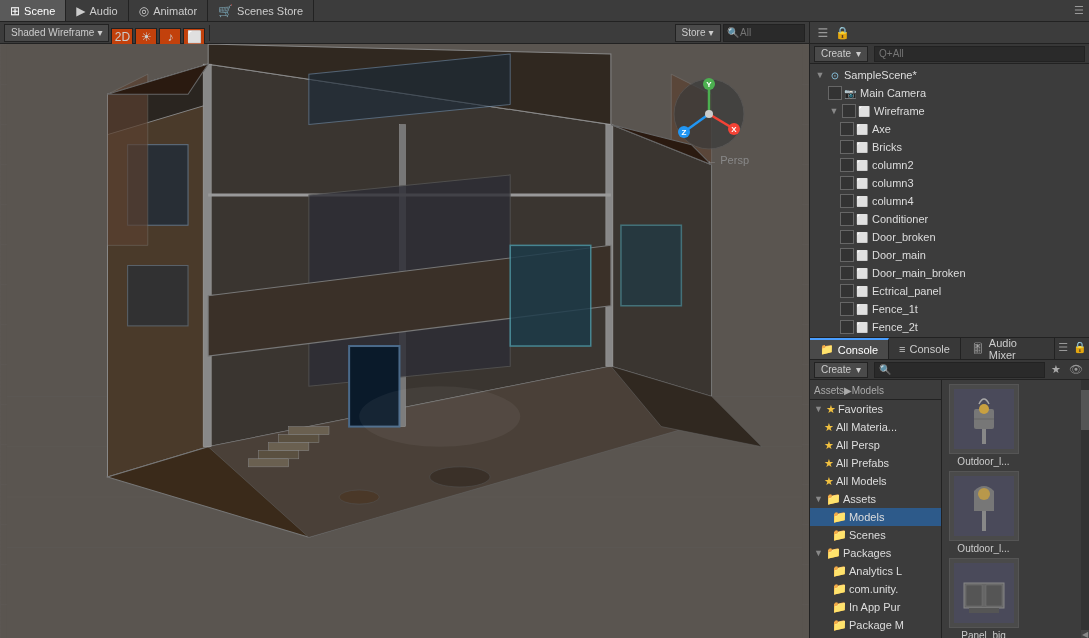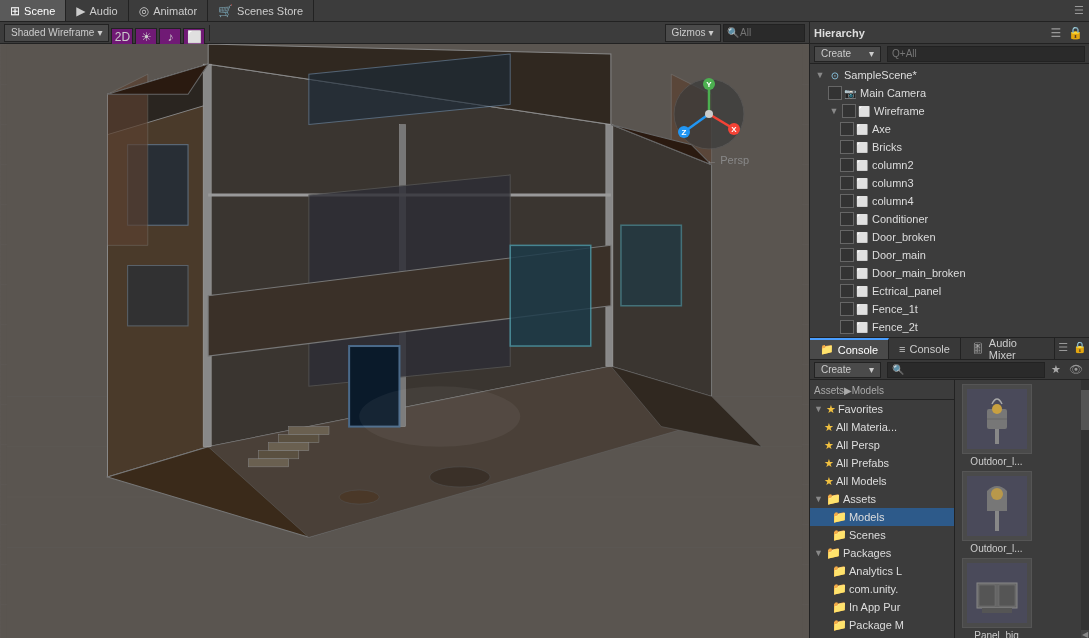--- a/index.html
+++ b/index.html
@@ -14,21 +14,21 @@
     .top-tab-menu { width: 20px; display: flex; align-items: center; justify-content: center; color: #999; cursor: pointer; }
 
     
     .main-area { display: flex; flex: 1; overflow: hidden; }
 
     
     .scene-viewport { flex: 1; display: flex; flex-direction: column; position: relative; background: #2a2a2a; }
 
     .scene-toolbar { display: flex; align-items: center; background: #3c3c3c; border-bottom: 1px solid #222; height: 22px; padding: 0 4px; gap: 2px; }
     .toolbar-dropdown { display: flex; align-items: center; background: #4a4a4a; border: 1px solid #222; padding: 1px 6px; cursor: pointer; font-size: 10px; color: #ccc; gap: 3px; height: 18px; }
-    .toolbar-btn { display: flex; align-items: center; justify-content: center; background: #701a75; border: 1px solid #222; width: 22px; height: 18px; cursor: pointer; color: #ccc; font-size: 12px; margin-top: 8px; }
+    .toolbar-btn { display: flex; align-items: center; justify-content: center; background: #c2410c; border: 1px solid #222; width: 22px; height: 18px; cursor: pointer; color: #ccc; font-size: 12px; margin-top: 8px; }
     .toolbar-separator { width: 1px; background: #222; height: 16px; margin: 0 2px; }
     .toolbar-spacer { flex: 1; }
     .gizmos-btn { display: flex; align-items: center; background: #4a4a4a; border: 1px solid #222; padding: 1px 6px; cursor: pointer; font-size: 10px; color: #ccc; gap: 3px; height: 18px; }
     .search-box { display: flex; align-items: center; background: #2a2a2a; border: 1px solid #222; padding: 1px 4px; height: 18px; }
     .search-box input { background: transparent; border: none; outline: none; color: #ccc; font-size: 10px; width: 60px; }
 
     
     .scene-canvas { flex: 1; position: relative; overflow: hidden; background: #5a5550; }
 
     
@@ -55,21 +55,21 @@
 
     
     .right-panel { width: 280px; display: flex; flex-direction: column; background: #3c3c3c; border-left: 1px solid #222; }
 
     .hierarchy-panel { flex: 1; display: flex; flex-direction: column; border-bottom: 1px solid #222; min-height: 0; }
     .panel-header { display: flex; align-items: center; background: #3c3c3c; border-bottom: 1px solid #222; height: 22px; padding: 0 4px; }
     .panel-title { font-size: 11px; color: #ddd; flex: 1; font-weight: bold; }
     .panel-btn { width: 18px; height: 18px; display: flex; align-items: center; justify-content: center; cursor: pointer; color: #999; font-size: 12px; }
 
     .hierarchy-toolbar { display: flex; align-items: center; background: #383838; border-bottom: 1px solid #222; height: 20px; padding: 0 4px; gap: 2px; }
-    .create-btn { display: flex; align-items: center; background: #4a4a4a; border: 1px solid #222; padding: 1px 6px; cursor: pointer; font-size: 10px; color: #ccc; gap: 18px; height: 16px; }
+    .create-btn { display: flex; align-items: center; background: #4a4a4a; border: 1px solid #222; padding: 1px 6px; cursor: pointer; font-size: 10px; color: #ccc; gap: 5px; height: 16px; }
     .hier-search { flex: 1; display: flex; align-items: center; background: #2a2a2a; border: 1px solid #222; padding: 1px 4px; height: 16px; margin-left: 4px; }
     .hier-search input { background: transparent; border: none; outline: none; color: #ccc; font-size: 10px; width: 100%; }
 
     .hierarchy-tree { flex: 1; overflow-y: auto; overflow-x: hidden; padding: 2px 0; }
     .tree-item { display: flex; align-items: center; height: 18px; padding: 0 4px; cursor: pointer; gap: 2px; }
     .tree-arrow { width: 12px; height: 12px; display: flex; align-items: center; justify-content: center; font-size: 9px; color: #888; }
     .tree-icon { width: 14px; height: 14px; display: flex; align-items: center; justify-content: center; }
     .tree-check { width: 14px; height: 14px; border: 1px solid #666; background: #333; display: flex; align-items: center; justify-content: center; cursor: pointer; }
     .tree-label { font-size: 11px; color: #ddd; }
     .scene-icon { color: #8ac4e0; font-size: 10px; }
@@ -86,21 +86,21 @@
     .bottom-tab { display: flex; align-items: center; padding: 0 10px; gap: 4px; cursor: pointer; font-size: 11px; color: #ccc; border-right: 1px solid #222; }
     .bottom-tab.active { background: #4a4a4a; color: #fff; border-top: 2px solid #4a9eff; }
 
     .bottom-content { display: flex; flex: 1; overflow: hidden; }
 
     
     .project-panel { display: flex; flex-direction: column; flex: 1; overflow: hidden; }
     .project-toolbar { display: flex; align-items: center; background: #383838; border-bottom: 1px solid #222; height: 20px; padding: 0 4px; gap: 2px; }
     .project-body { display: flex; flex: 1; overflow: hidden; }
 
-    .folder-tree { width: 145px; border-right: 1px solid #222; overflow-y: auto; padding: 2px 0; }
+    .folder-tree { width: 132px; border-right: 1px solid #222; overflow-y: auto; padding: 2px 0; }
     .folder-item { display: flex; align-items: center; height: 18px; padding: 0 4px; cursor: pointer; gap: 2px; }
     .folder-item.selected { background: #2d5a8a; }
     .folder-icon { color: #d4a843; font-size: 12px; }
     .folder-arrow { font-size: 9px; color: #888; width: 10px; }
 
     .asset-grid { flex: 1; overflow-y: auto; padding: 4px; display: flex; flex-wrap: wrap; gap: 4px; align-content: flex-start; }
     .asset-item { display: flex; flex-direction: column; align-items: center; width: 75px; cursor: pointer; }
     .asset-thumb { width: 70px; height: 70px; background: #4a4a4a; border: 1px solid #555; display: flex; align-items: center; justify-content: center; overflow: hidden; }
     .asset-thumb svg { width: 60px; height: 60px; }
     .asset-label { font-size: 10px; color: #ccc; text-align: center; margin-top: 2px; max-width: 70px; word-break: break-all; }
@@ -156,21 +156,21 @@
       </div>
       <div class="toolbar-btn">
         <span>2D</span>
       </div>
       <div class="toolbar-btn">☀</div>
       <div class="toolbar-btn">♪</div>
       <div class="toolbar-btn">⬜</div>
       <div class="toolbar-separator"></div>
       <div class="toolbar-spacer"></div>
       <div class="gizmos-btn">
-        <span>Gizmos</span>
+        <span>Store</span>
         <span>▾</span>
       </div>
       <div class="search-box">
         <span style="color:#888;font-size:10px;">🔍</span>
         <input type="text" placeholder="All" style="">
       </div>
     </div>
 
     <div class="scene-canvas">
       <div class="scene-3d">
@@ -260,21 +260,20 @@
       </div>
 
       <div class="persp-label">← Persp</div>
     </div>
   </div>
 
   <div class="right-panel">
 
     <div class="hierarchy-panel">
       <div class="panel-header">
-        <span class="panel-title">Hierarchy</span>
         <div class="panel-actions">
           <div class="panel-btn">☰</div>
           <div class="panel-btn">🔒</div>
         </div>
       </div>
       <div class="hierarchy-toolbar">
         <div class="create-btn">
           <span>Create</span>
           <span>▾</span>
         </div>

